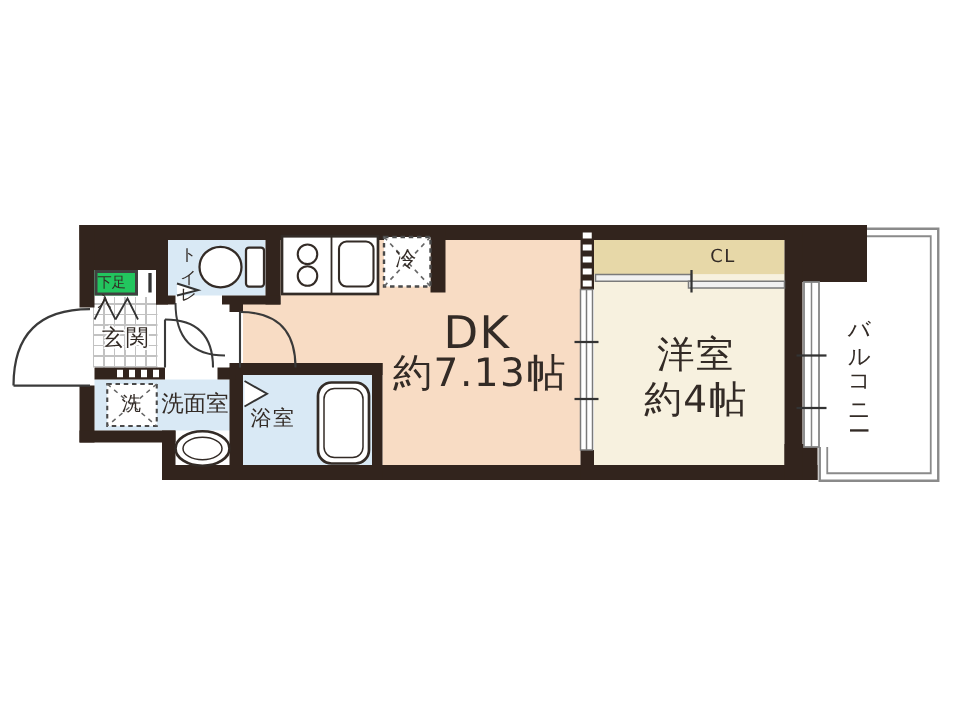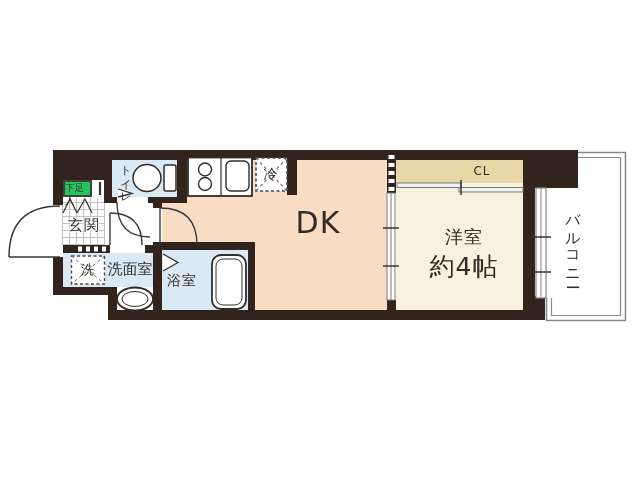--- a/index.html
+++ b/index.html
@@ -169,21 +169,22 @@
       <ellipse cx="135" cy="299" rx="18" ry="11.5" stroke-width="1.8"></ellipse>
       <ellipse cx="135" cy="299" rx="13" ry="7.5" fill="none" stroke-width="1"></ellipse>
     </g>
   </svg>
 
   <div class="box shoebox" style="left:63px;top:180px;width:29px;height:17px">
     <span class="labeltext" style="font-size:9.5px;letter-spacing:0;font-weight:500">下足入</span>
   </div>
 
   <div class="label" style="left:318px;top:223px;font-size:30px">DK</div>
-  <div class="label" style="left:464px;top:237px;font-size:18px">洋室</div>
+  <div class="label" style="left:320px;top:250px;font-size:26px">約7.13帖</div>
+  <div class="label" style="left:464px;top:237px;font-size:25px">洋室</div>
   <div class="label" style="left:464px;top:267px;font-size:25px">約4帖</div>
   <div class="label vtext" style="left:572px;top:242px;font-size:15px">バルコニー</div>
   <div class="label" style="left:482px;top:171px;font-size:12px">CL</div>
   <div class="label vtext" style="left:125px;top:178px;font-size:11px;letter-spacing:1px">トイレ</div>
   <div class="label halo" style="left:84px;top:226px;font-size:15px">玄関</div>
   <div class="label" style="left:88px;top:270px;font-size:13px">洗</div>
   <div class="label" style="left:130px;top:270px;font-size:15px;letter-spacing:0">洗面室</div>
   <div class="label" style="left:182px;top:280px;font-size:14px">浴室</div>
   <div class="label" style="left:271px;top:174px;font-size:14px">冷</div>
 

